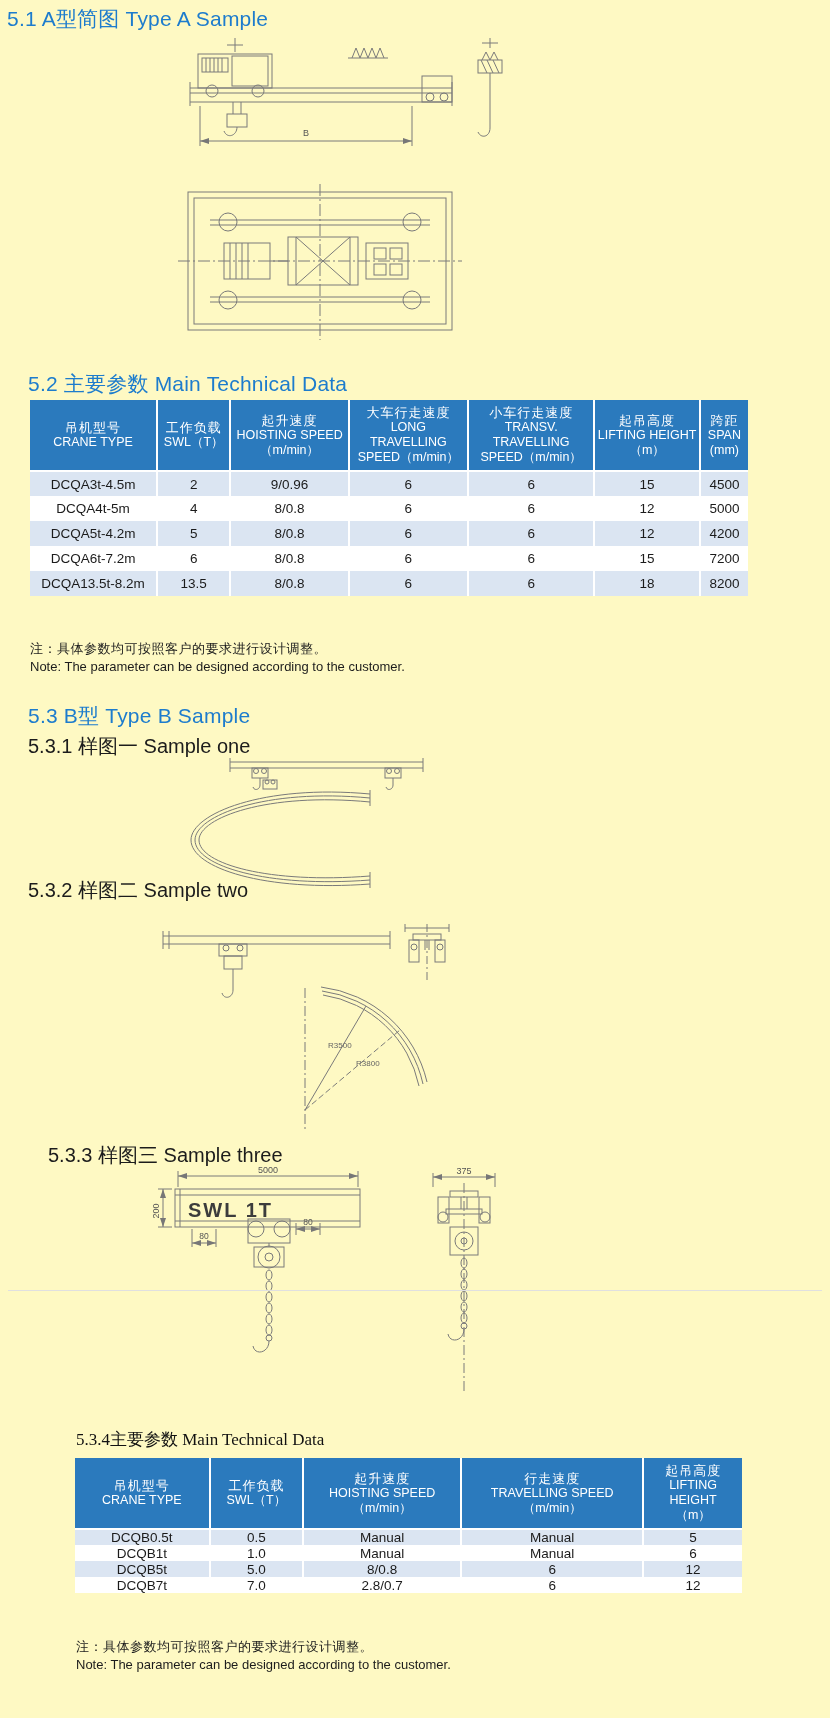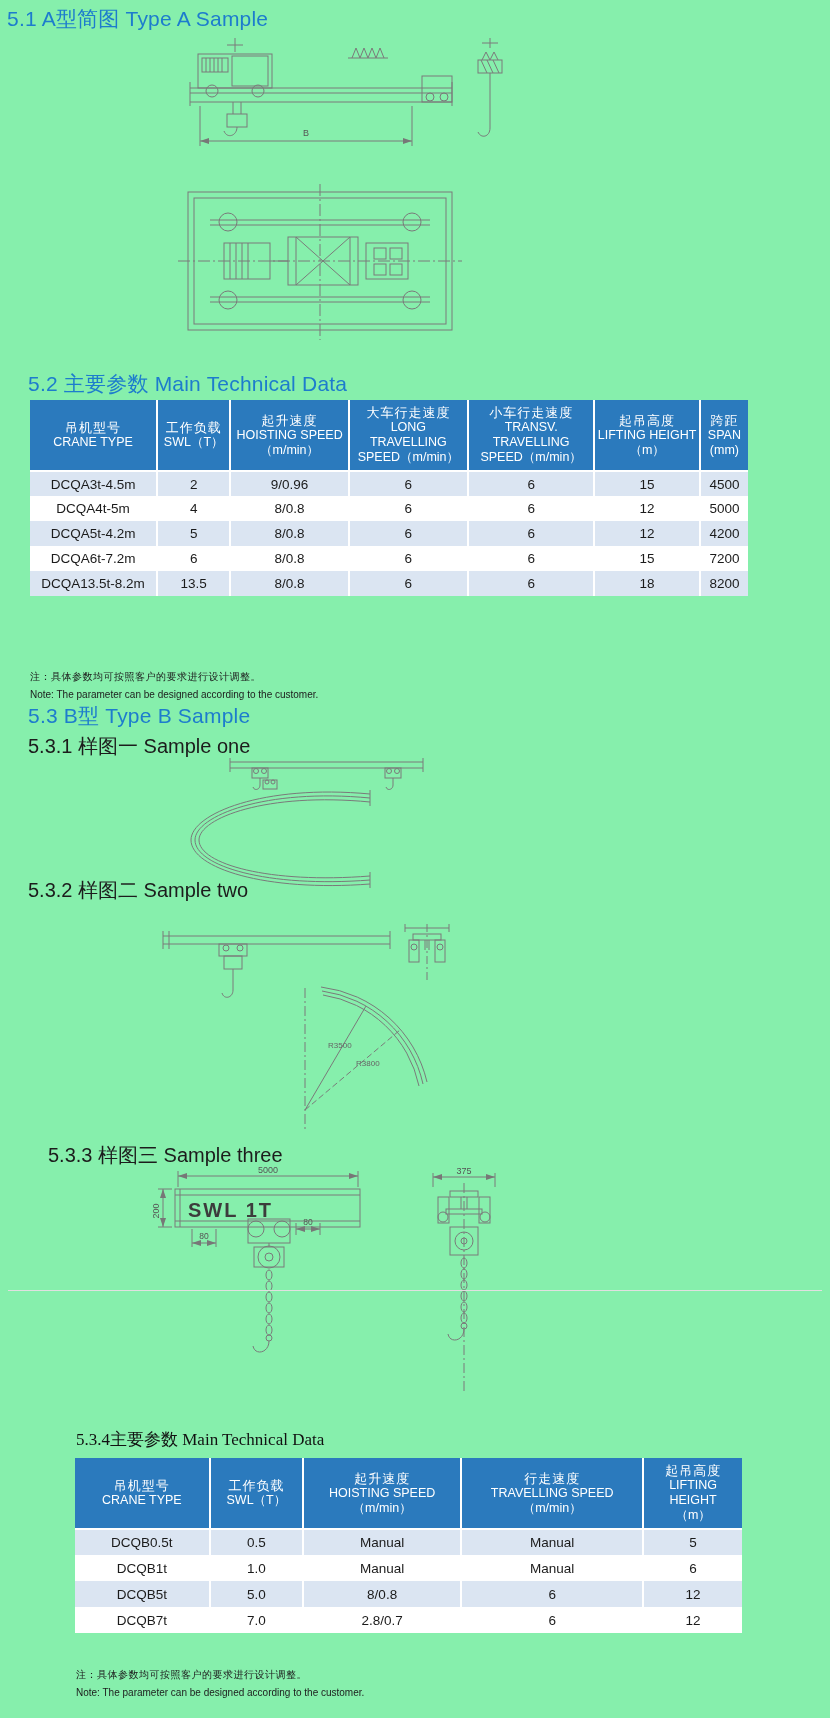--- a/index.html
+++ b/index.html
@@ -1,42 +1,42 @@
 <!DOCTYPE html>
 <html><head>
 <meta charset="utf-8">
 <style>
   * { margin:0; padding:0; box-sizing:border-box; }
   html,body { background:#fff; }
   body { font-family:"Liberation Sans", sans-serif; }
-  .screen { position:relative; width:830px; height:1718px; background:#86efac; overflow:hidden; }
+  .screen { position:relative; width:830px; height:1718px; background:#fef9c3; overflow:hidden; }
 
   .h-blue { position:absolute; color:#1d7ccd; font-size:21px; font-weight:400; letter-spacing:.2px; white-space:nowrap; }
   .h-sub  { position:absolute; color:#1c1c1c; font-size:20px; font-weight:400; white-space:nowrap; }
   .h-serif{ position:absolute; color:#111; font-size:17px; font-family:"Liberation Serif", serif; white-space:nowrap;text-align:right; }
 
-  .note { position:absolute; color:#1c1c1c; font-size:10px; line-height:18px;margin-top:28px; }
+  .note { position:absolute; color:#1c1c1c; font-size:13px; line-height:18px; }
   .note .zh { letter-spacing:.5px; }
 
   .tbl-wrap { position:absolute; }
   table.data-table { border-collapse:collapse; table-layout:fixed; width:100%; }
   .data-table th {
     background:#2b7abd; color:#fff; font-weight:400; vertical-align:middle;
     padding:5px 1px; border-bottom:2px solid #fff;
   }
   .data-table th + th { border-left:2px solid #fff; }
   .data-table th div { font-size:12.5px; line-height:15px; text-align:center; }
   .data-table th div:first-child { font-size:13px; letter-spacing:1px; }
   .data-table td {
     text-align:center; font-size:13.5px; color:#1b1b1b; height:25px; padding:0 2px;
     background:#fff;
   }
   .data-table td + td { border-left:2px solid #fff; }
   .data-table tbody tr:nth-child(odd) td { background:#dbe5f2; }
-  .t2 .data-table td { height:26px; }
+  .t2 .data-table td { height:16px; }
 
   svg.draw { position:absolute; }
   svg.draw text { font-family:"Liberation Sans", sans-serif; }
 
   .page-break { position:absolute; left:8px; width:814px; border-top:1px solid #e0e0e0; }
 </style>
 </head>
 <body>
 
 <div class="screen">

